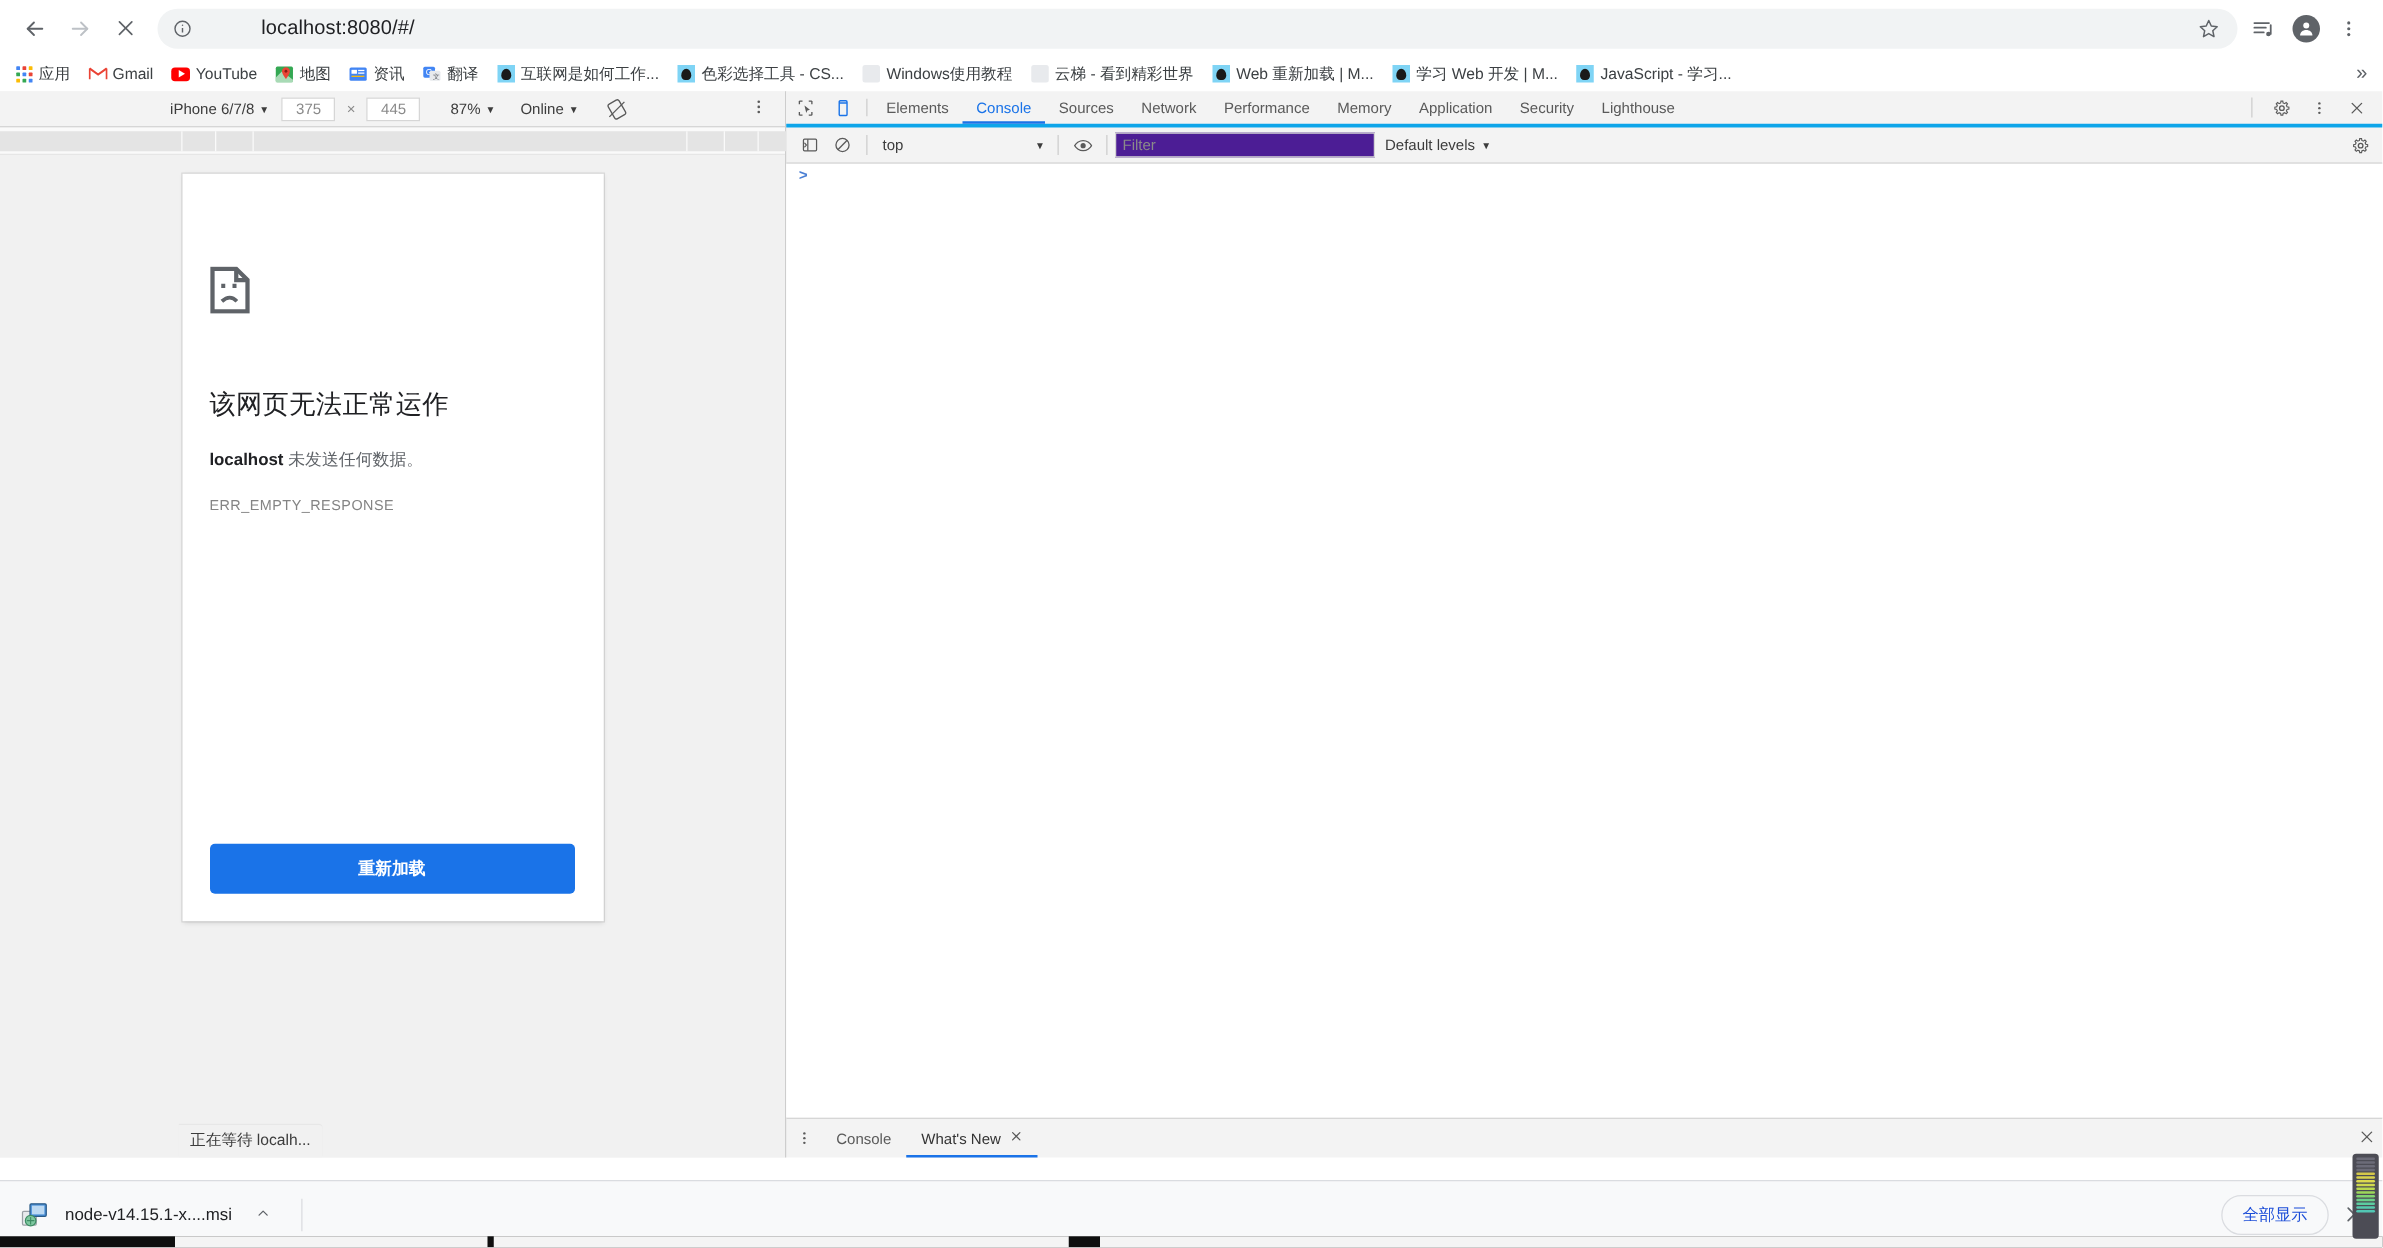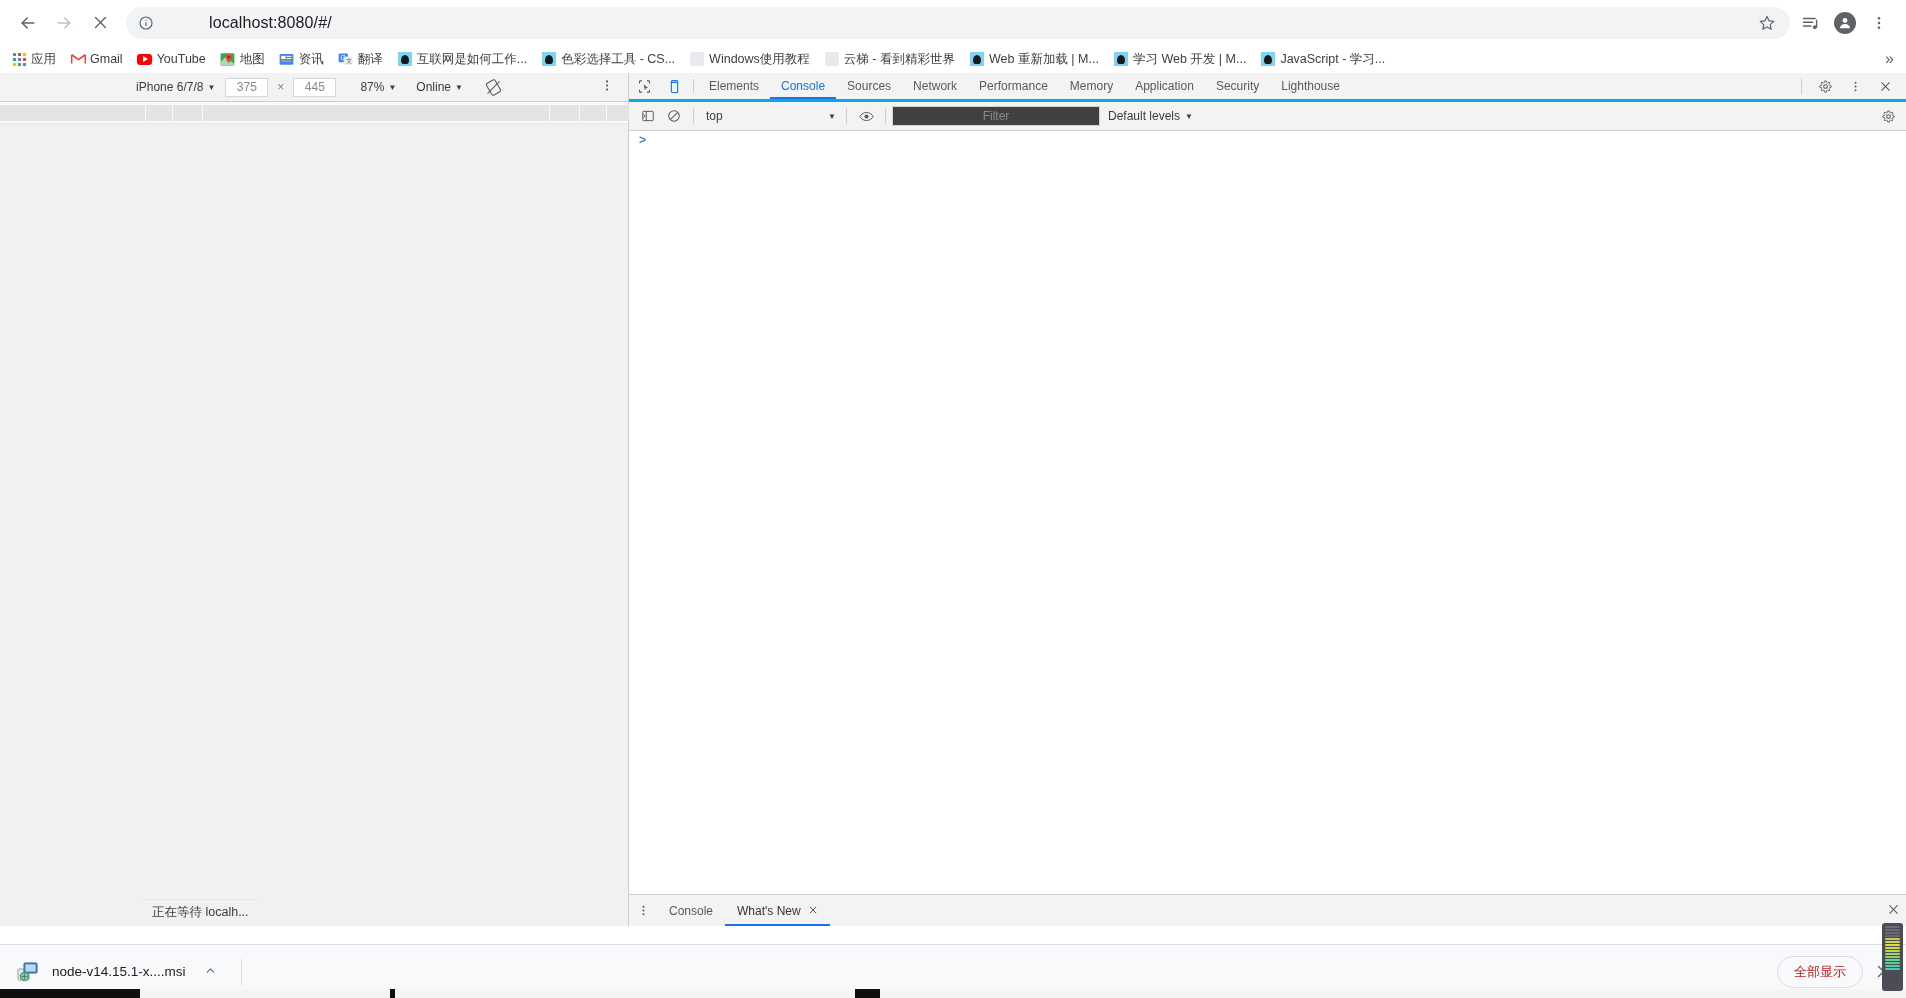--- a/index.html
+++ b/index.html
@@ -209,22 +209,22 @@
     display:flex;align-items:center;
     padding: 0 6px;
     font-size:12px; color:#3c3c3c;
   }
   .ct-btn { width:26px;height:22px; display:flex;align-items:center;justify-content:center;color:#5a5a5a;}
   .ctx-select {
     width:140px;height:20px; display:flex;align-items:center;justify-content:space-between;
     padding:0 4px 0 6px; font-size:12px;color:#3c3c3c;
   }
   .filter-input {
-    width:208px;height:20px;background:#404040;border:1px solid #d4d4d4;
-    font-size:12px;color:#8a8a8a; padding:0 5px; line-height:18px;text-align:center;
+    width:208px;height:20px;background:#4c1d95;border:1px solid #d4d4d4;
+    font-size:12px;color:#8a8a8a; padding:0 5px; line-height:18px;
   }
   .levels { padding:0 8px; display:flex;align-items:center;gap:5px; font-size:12px;color:#3c3c3c;}
   .ct-gear { margin-left:auto; color:#5a5a5a; display:flex;align-items:center; padding-right:4px;}
 
   .console-body { flex:1 1 auto; background:#ffffff; position:relative; }
   .prompt-row { display:flex; align-items:center; height:19px; padding-left:10px; }
   .prompt-arrow { color:#4a7fd4; font-size:12px; font-weight:bold; font-family:"Liberation Mono", monospace;}
 
   .drawer {
     height:32px; min-height:32px;
@@ -258,21 +258,21 @@
     height:38px; padding: 0 10px 0 6px;
   }
   .dl-icon { width:24px;height:24px; position:relative; flex:0 0 auto;}
   .dl-name { font-size:13.5px; color:#202124;}
   .dl-caret { color:#5f6368; font-size:12px; margin-left:6px;}
   .dl-sep { width:1px; height:26px; background:#dadce0; margin-left:14px;}
   .dl-right { margin-left:auto; display:flex; align-items:center; gap:12px;}
   .show-all-btn {
     height:32px; padding:0 16px;
     border:1px solid #dadce0; border-radius:16px;
-    background:#f8f9fa; color:#b91c1c; font-size:13px;
+    background:#f8f9fa; color:#1d4ed8; font-size:13px;
     display:flex;align-items:center;justify-content:center;
     font-family:"Liberation Sans", sans-serif;
   }
   .dl-close { color:#5f6368; display:flex;align-items:center;}
   .os-strip {
     position:absolute; left:0; bottom:0; width:100%; height:9px; background:#0f0f0f;
   }
   .os-strip .seg-white { position:absolute; top:0; height:9px; background:#f4f4f4;}
 
   
@@ -539,20 +539,39 @@
       <div class="seg" style="left:0;width:629px;"></div>
       <div class="tickline" style="left:145px;"></div>
       <div class="tickline" style="left:172px;"></div>
       <div class="tickline" style="left:202px;"></div>
       <div class="tickline" style="left:549px;"></div>
       <div class="tickline" style="left:579px;"></div>
       <div class="tickline" style="left:606px;"></div>
     </div>
 
     <div class="viewport-area">
+      <div class="device-frame">
+        <div class="errpage">
+          <div class="sad-doc">
+            <svg width="32" height="38" viewBox="0 0 32 38">
+              <path d="M2 2 h19 l9 9 v25 h-28 z" fill="none" stroke="#5f6368" stroke-width="3.4" stroke-linejoin="miter"></path>
+              <path d="M21 2 v9 h9" fill="none" stroke="#5f6368" stroke-width="3.4"></path>
+              <rect x="9" y="14" width="3.2" height="3.4" fill="#5f6368"></rect>
+              <rect x="18" y="14" width="3.2" height="3.4" fill="#5f6368"></rect>
+              <path d="M9.5 28 q6.5 -6 12 0" fill="none" stroke="#5f6368" stroke-width="3"></path>
+            </svg>
+          </div>
+          <div class="err-h1">该网页无法正常运作</div>
+          <div class="err-p">
+            <b>localhost</b><span> 未发送任何数据。</span>
+          </div>
+          <div class="err-code">ERR_EMPTY_RESPONSE</div>
+          <button class="reload-btn">重新加载</button>
+        </div>
+      </div>
       <div class="status-bubble">正在等待 localh...</div>
     </div>
   </div>
 
   <div class="devtools">
 
     <div class="dt-tabbar">
       <div class="dt-icobtn">
         <svg width="15" height="15" viewBox="0 0 24 24" fill="none" stroke="currentColor" stroke-width="1.7">
             <path d="M4 3h4M4 3v4M20 3h-4M20 3v4M4 21h4M4 21v-4M20 21h-4M20 21v-4"></path>

